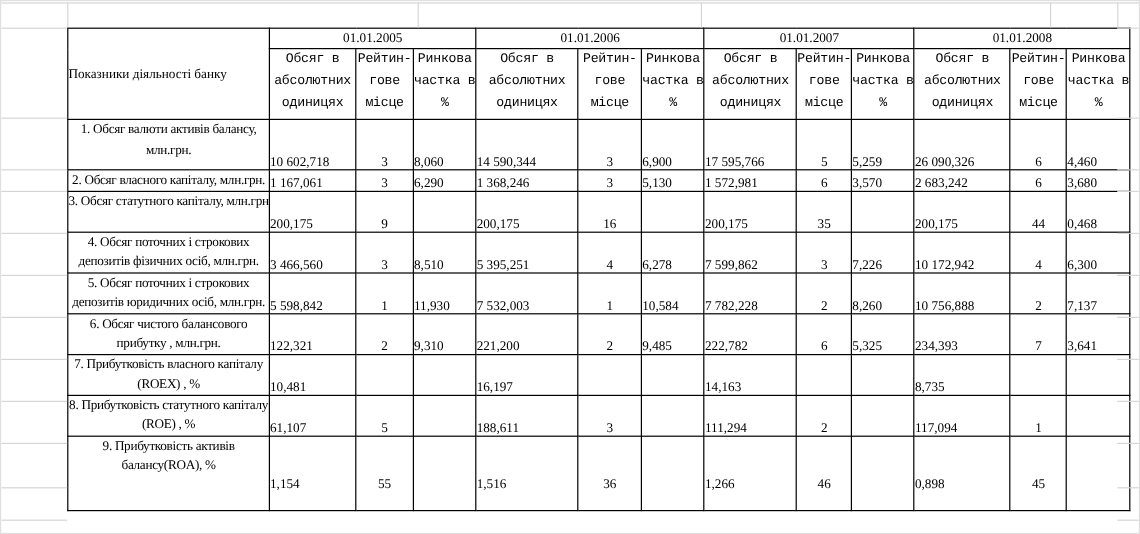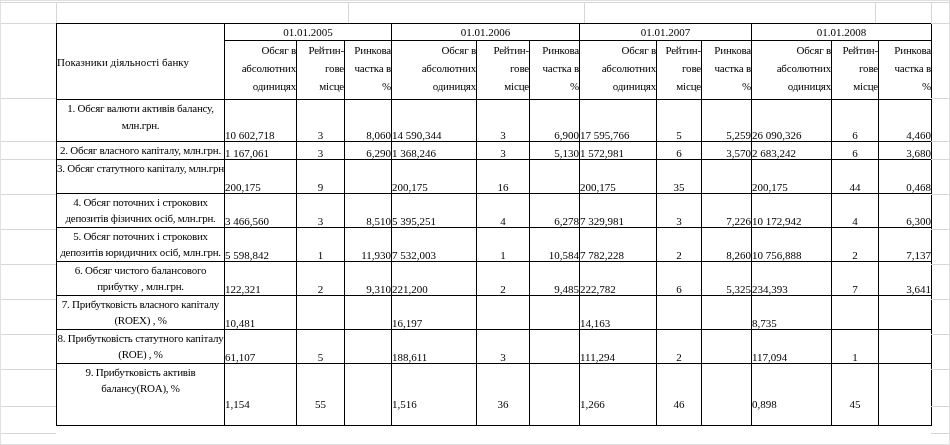--- a/index.html
+++ b/index.html
@@ -19,33 +19,34 @@
   }
   table.bank th,table.bank td{
     border:1px solid #000;
     font-weight:normal;
     font-size:11px;
     padding:0;
     overflow:hidden;
   }
   .date-cell{height:16px;text-align:center;}
   .sub-cell{
-    height:58px;vertical-align:top;text-align:right;
+    height:58px;vertical-align:top;text-align:center;
     padding:2px 1px 0 2px;white-space:pre;line-height:18px;
     letter-spacing:-0.2px;
+    font-family:Liberation Mono, monospace;
   }
   .corner{text-align:left;vertical-align:middle;}
   .label-cell{
     vertical-align:top;text-align:center;
     padding:1px 1px 0 2px;white-space:pre;line-height:16.5px;
     letter-spacing:-0.25px;
   }
   .num{vertical-align:bottom;padding:0 3px 3px 0;}
   .rank{text-align:center;vertical-align:bottom;padding:0 0 3px 0;}
-  .share{text-align:right;vertical-align:bottom;padding:0 8px 3px 0;}
+  .share{text-align:left;vertical-align:bottom;padding:0 8px 3px 0;}
   tbody tr:nth-child(1){height:42px;}
   tbody tr:nth-child(2){height:17px;}
   tbody tr:nth-child(3),tbody tr:nth-child(4),tbody tr:nth-child(5),
   tbody tr:nth-child(6),tbody tr:nth-child(7),tbody tr:nth-child(8){height:34px;}
   tbody tr:nth-child(9){height:62px;}
   tbody tr:nth-child(9) td.num,
   tbody tr:nth-child(9) td.rank,
   tbody tr:nth-child(9) td.share{padding-bottom:15px;}
   .gl{position:absolute;background:#d6d6d6;}
 </style>
@@ -166,21 +167,21 @@
         </tr>
         <tr>
           <td class="label-cell">4. Обсяг поточних і строкових
 депозитів фізичних осіб, млн.грн.</td>
           <td class="num">3 466,560</td>
           <td class="rank">3</td>
           <td class="share">8,510</td>
           <td class="num">5 395,251</td>
           <td class="rank">4</td>
           <td class="share">6,278</td>
-          <td class="num">7 329,981</td>
+          <td class="num">7 599,862</td>
           <td class="rank">3</td>
           <td class="share">7,226</td>
           <td class="num">10 172,942</td>
           <td class="rank">4</td>
           <td class="share">6,300</td>
         </tr>
         <tr>
           <td class="label-cell">5. Обсяг поточних і строкових
 депозитів юридичних осіб, млн.грн.</td>
           <td class="num">5 598,842</td>

